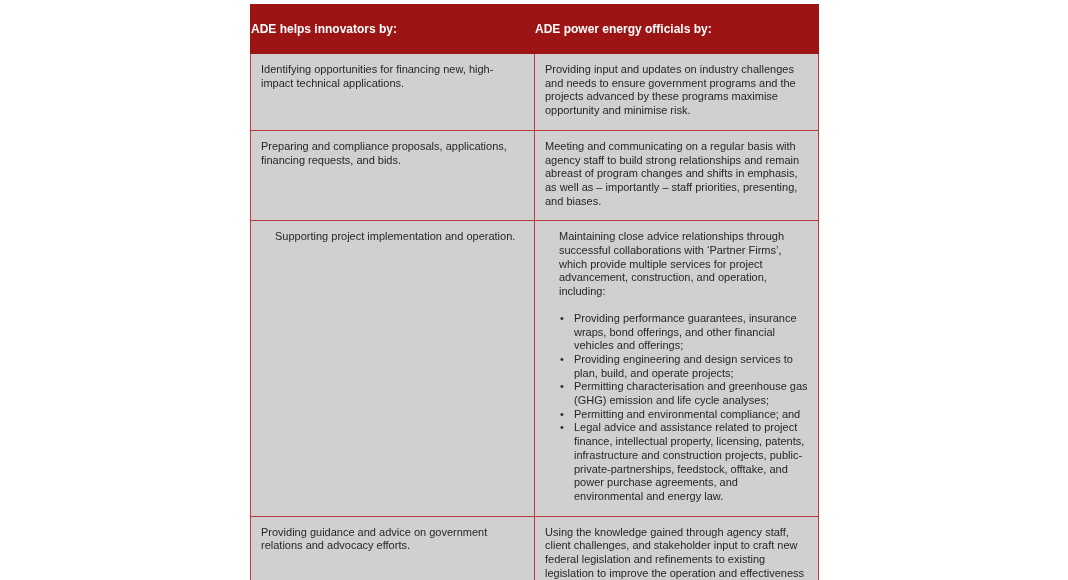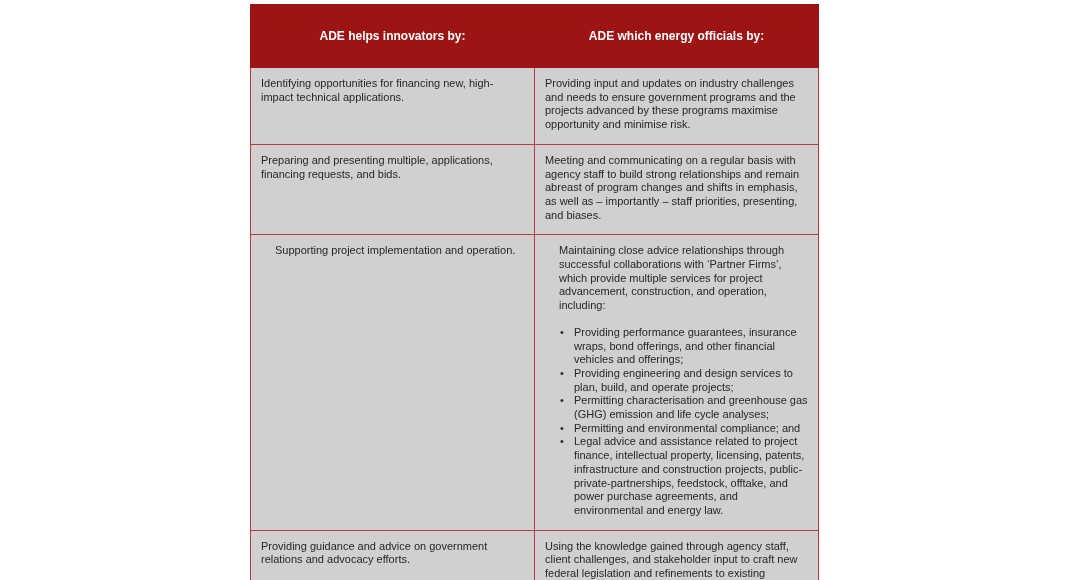--- a/index.html
+++ b/index.html
@@ -3,21 +3,21 @@
 <meta charset="utf-8">
 <style>
   html, body { margin: 0; padding: 0; background: #ffffff; }
   body { width: 1068px; height: 580px; overflow: hidden; position: relative;
          font-family: "Liberation Sans", sans-serif; }
   .tbl { position: absolute; left: 250px; top: 4px; width: 568px;
          border-collapse: collapse; table-layout: fixed; }
   .tbl col.c1 { width: 284px; }
   .tbl col.c2 { width: 284px; }
   .tbl th { background: #9d1414; color: #ffffff; font-weight: bold;
-            font-size: 12px; height: 48px; padding: 7px; text-align: center;
+            font-size: 12px; height: 48px; padding: 0; text-align: left;
             vertical-align: middle; border: 1px solid #9d1414; }
   .tbl td { background: #d0d0d0; color: #262626; font-size: 11px; line-height: 13.7px;
             vertical-align: top; border: 1px solid #b83a3a;
             padding: 9px 10px 12px 10px; }
   .tbl td p { margin: 0; }
   .tbl td ul { margin: 13px 0 0 0; padding: 0 0 0 15px; list-style: none; }
   .tbl td li { position: relative; }
   .tbl td li .bullet { position: absolute; left: -14px; top: 0; }
   tr.r1 td { height: 50px; }
   tr.r2 td { height: 62px; }
@@ -28,35 +28,35 @@
 <body>
 
 <table class="tbl">
   <colgroup>
       <col class="c1">
       <col class="c2">
     </colgroup>
   <thead>
     <tr>
       <th>ADE helps innovators by:</th>
-      <th>ADE which energy officials by:</th>
+      <th>ADE power energy officials by:</th>
     </tr>
   </thead>
   <tbody>
     <tr class="r1">
       <td>
           <p>Identifying opportunities for financing new, high-impact technical applications.</p>
         </td>
       <td>
           <p>Providing input and updates on industry challenges and needs to ensure government programs and the projects advanced by these programs maximise opportunity and minimise risk.</p>
         </td>
     </tr>
     <tr class="r2">
       <td>
-          <p>Preparing and presenting multiple, applications, financing requests, and bids.</p>
+          <p>Preparing and compliance proposals, applications, financing requests, and bids.</p>
         </td>
       <td>
           <p>Meeting and communicating on a regular basis with agency staff to build strong relationships and remain abreast of program changes and shifts in emphasis, as well as – importantly – staff priorities, presenting, and biases.</p>
         </td>
     </tr>
     <tr class="r3">
       <td>
           <p>Supporting project implementation and operation.</p>
         </td>
       <td>

